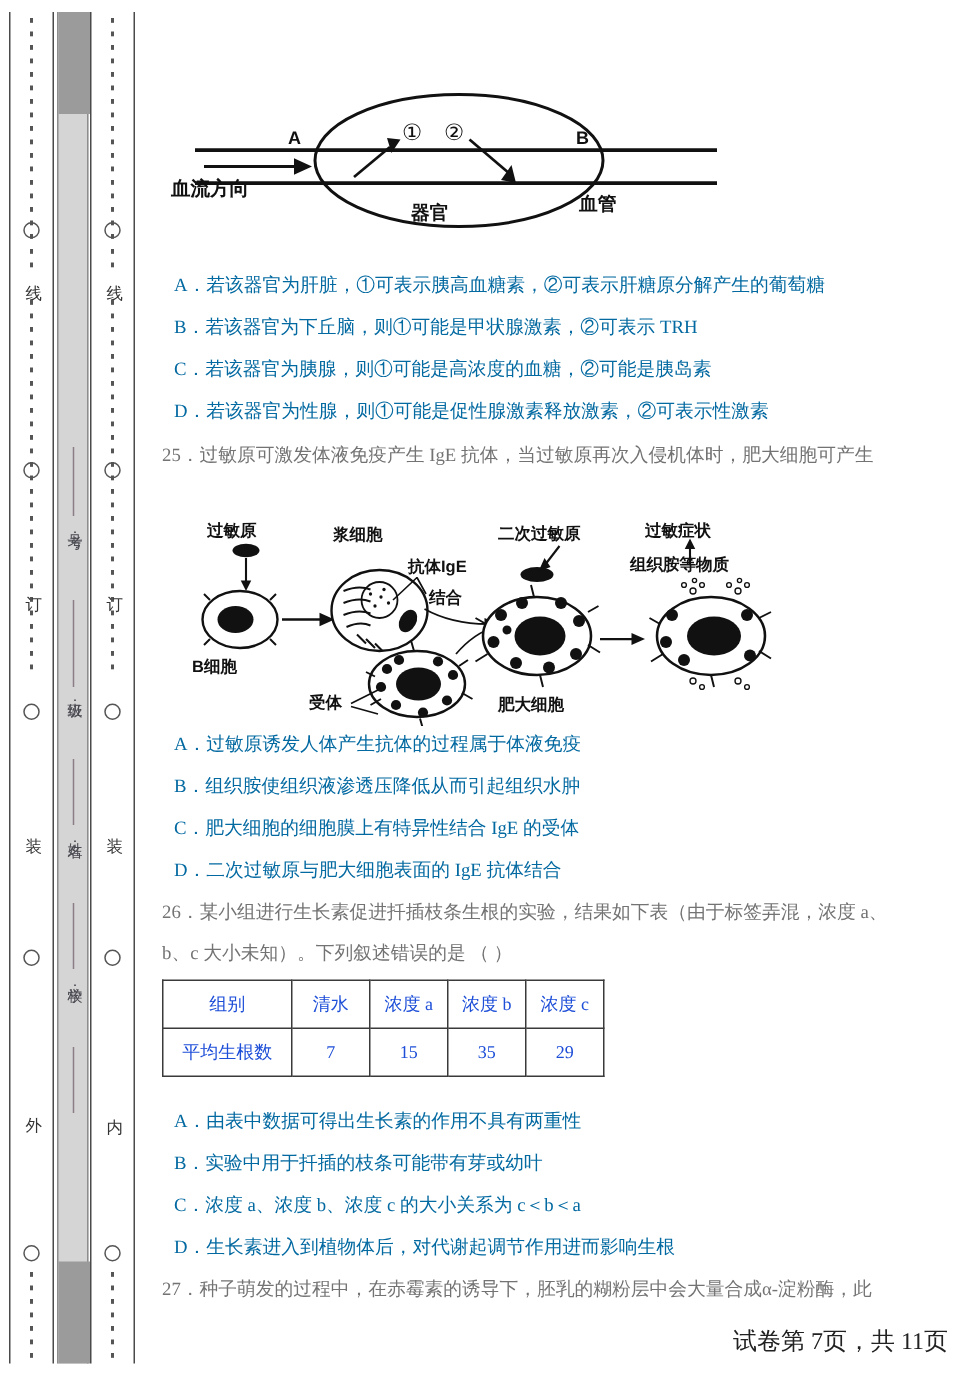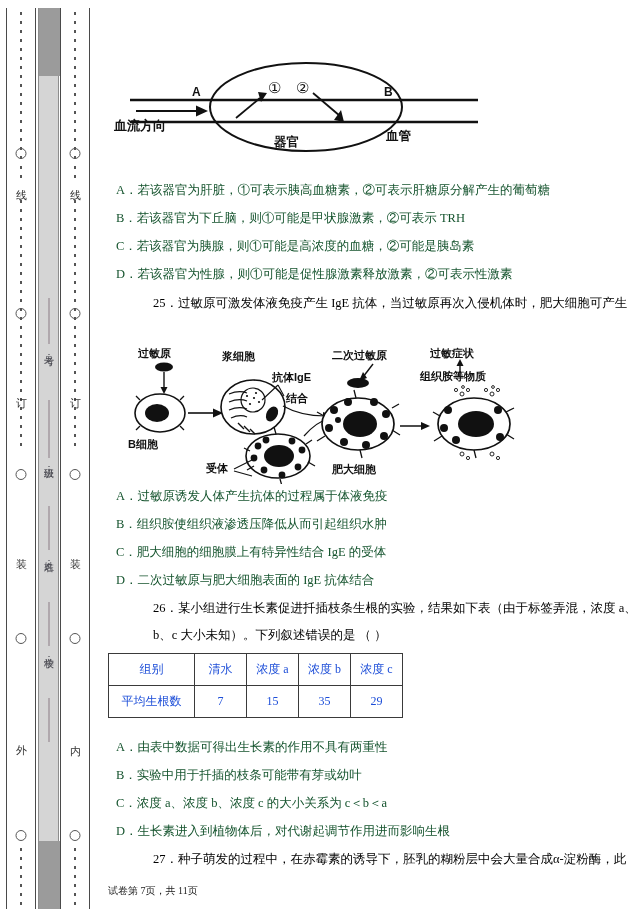--- a/index.html
+++ b/index.html
@@ -86,32 +86,31 @@
   
   #fig-organ { position: absolute; left: 0; top: 52px; width: 420px; height: 110px; }
   #fig-organ svg { display: block; }
 
   
   .opt {
     position: absolute;
     font-size: 12.5px;
     line-height: 1;
     white-space: nowrap;
-    color: #14532d;
+    color: #0369a1;
   }
   .opt .lab { font-family: "Liberation Serif", serif; }
 
   
   .qline {
     position: absolute;
     font-size: 12.5px;
     line-height: 1;
     white-space: nowrap;
-    color: #000000;
-    margin-left: 45px;
+    color: #737373;
   }
 
   
   #fig-allergy { position: absolute; left: 18px; top: 344px; width: 400px; height: 140px; }
 
   
   #q26-table {
     position: absolute; left: 0px; top: 653px;
     border-collapse: collapse;
     font-size: 12px;
@@ -124,22 +123,22 @@
     height: 27px;
   }
   #q26-table td.rowhead { width: 86px; }
   #q26-table td.colhead { width: 52px; }
   #q26-table td.val { width: 52px; }
 
   
   #footer {
     position: absolute; left: 0; top: 884px;
     width: 524px;
-    text-align: left;
-    font-size: 10px;
+    text-align: right;
+    font-size: 16px;
     color: #222;
   }
 
   
   svg text { font-family: "Liberation Sans", sans-serif; fill: #111; }
   .sv-b { font-weight: bold; }
 </style>
 </head>
 <body>
 

